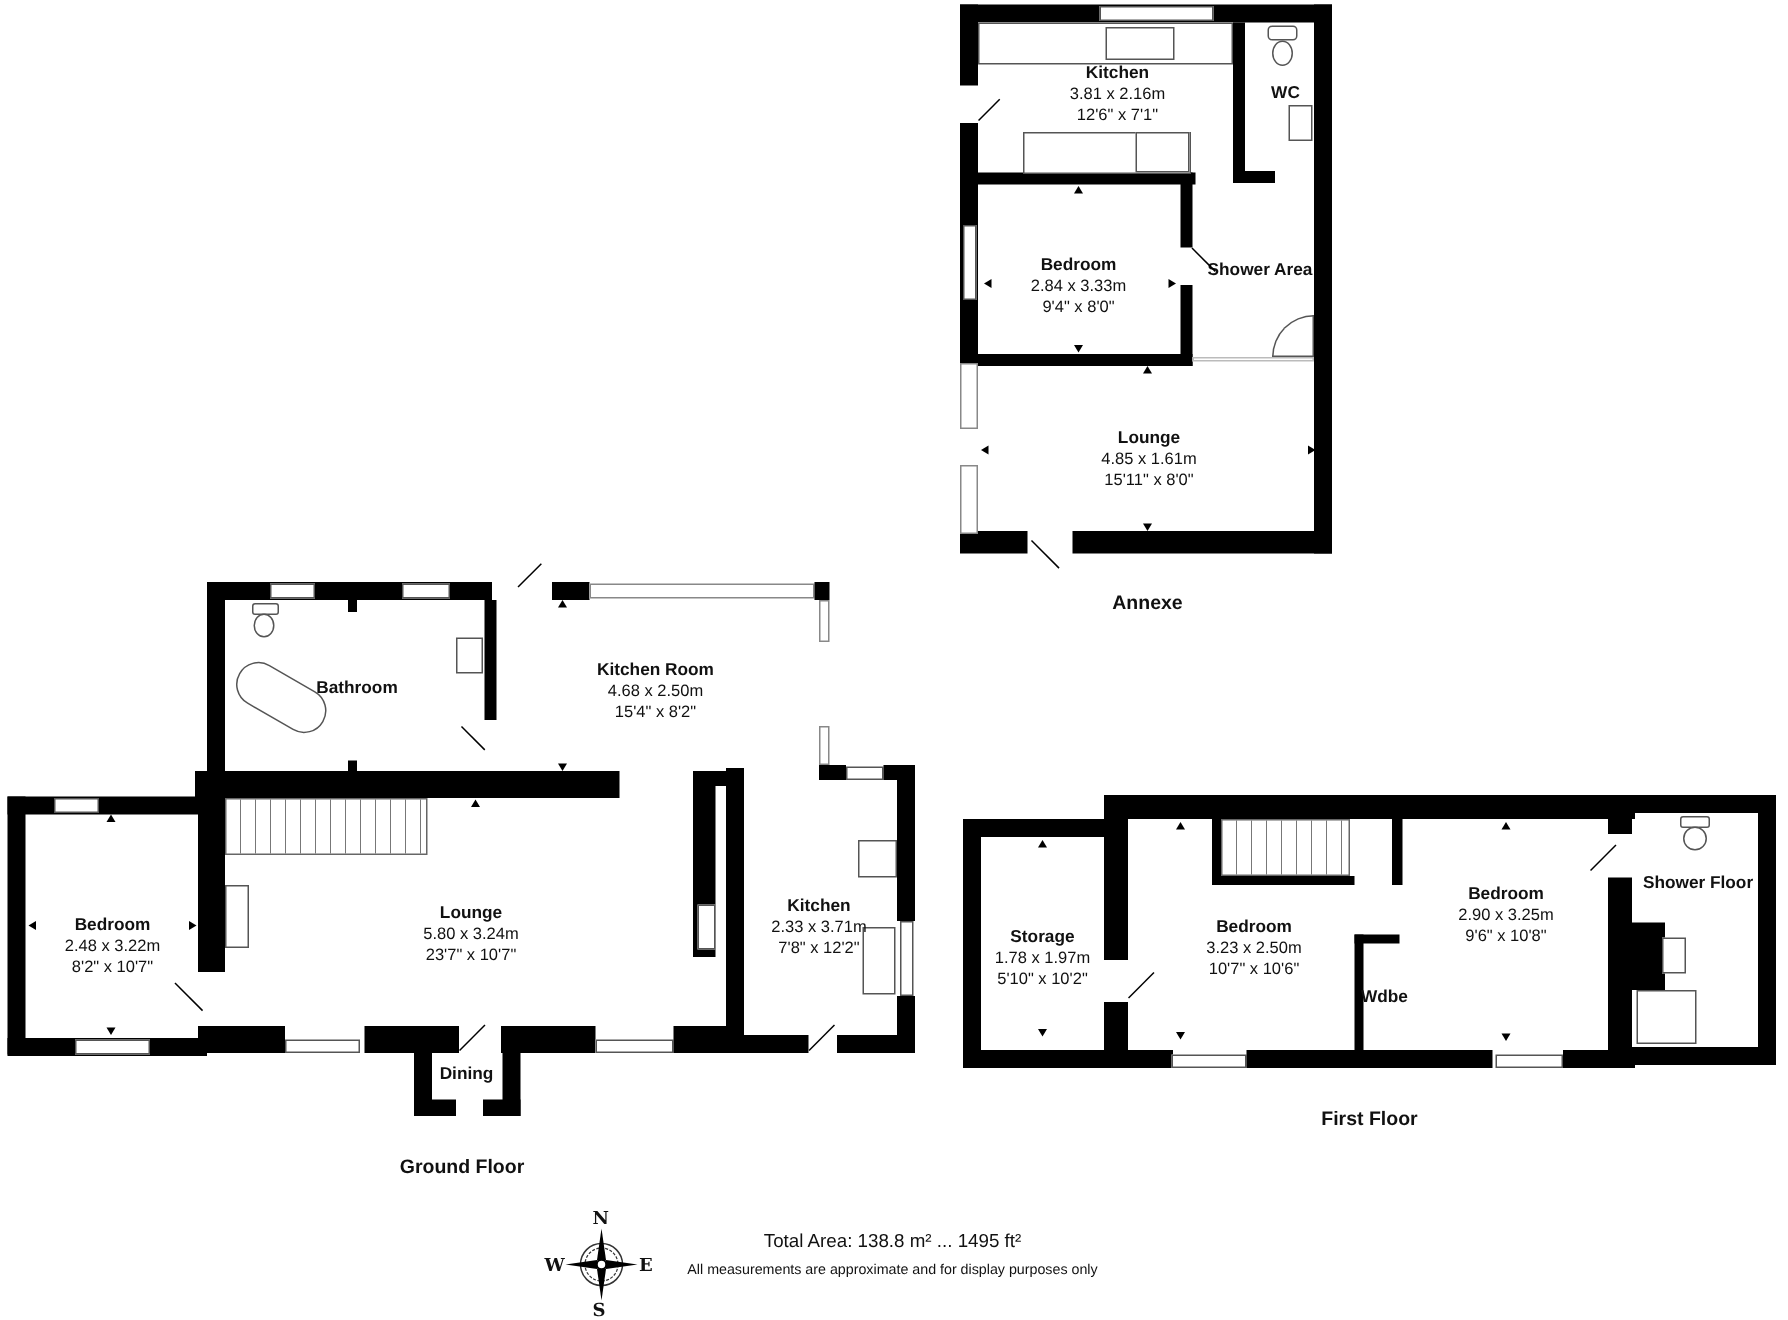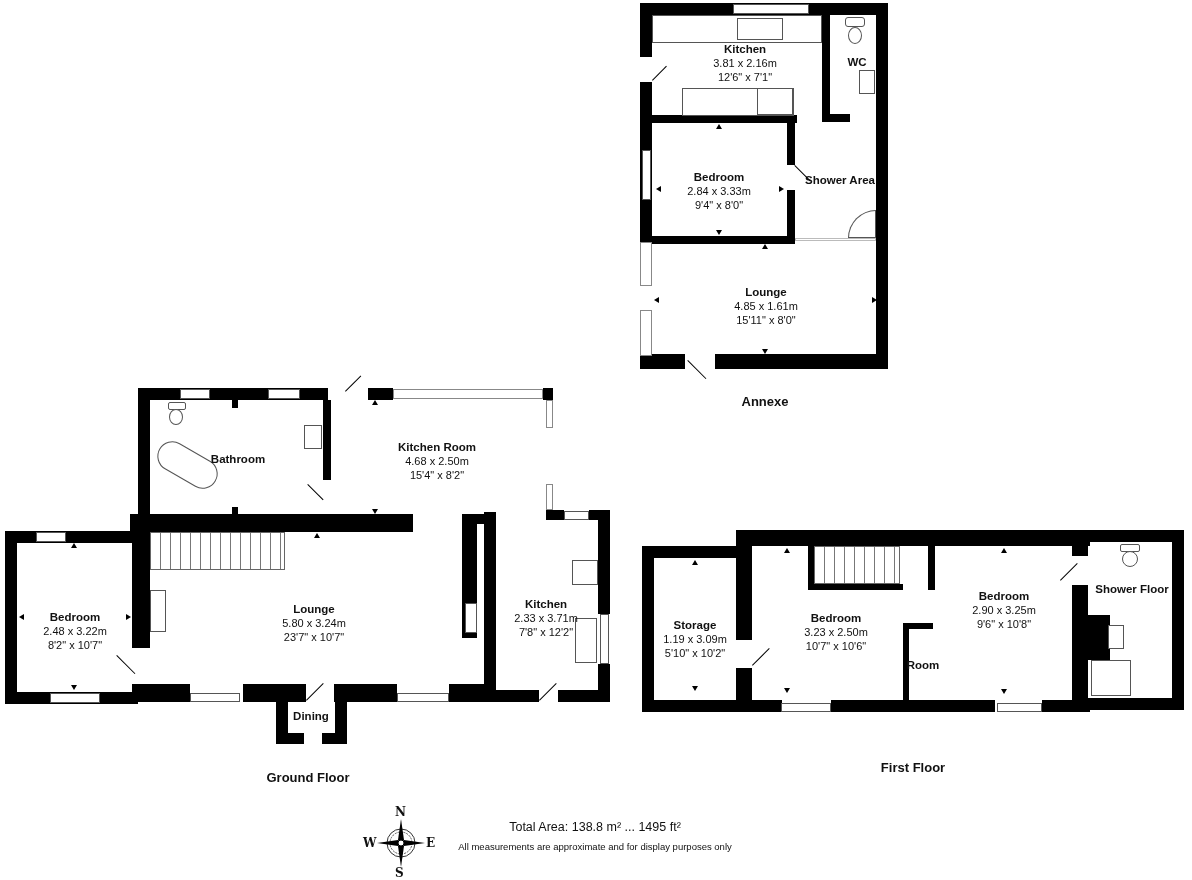--- a/index.html
+++ b/index.html
@@ -201,40 +201,40 @@
   <div class="w" style="left:1072px;top:530px;width:16px;height:26px;"></div>
   <div class="w" style="left:1072px;top:585px;width:16px;height:125px;"></div>
   <div class="w" style="left:1088px;top:615px;width:22px;height:45px;"></div>
   <div class="fixture" style="left:1108px;top:625px;width:16px;height:24px;"></div>
   <div class="fixture" style="left:1091px;top:660px;width:40px;height:36px;"></div>
   <div class="fixture" style="left:1120px;top:544px;width:20px;height:8px;border-radius:2px;"></div>
   <div class="fixture" style="left:1122px;top:551px;width:16px;height:16px;border-radius:50%;"></div>
 
   <div class="room-label" style="left:695px;top:620px;margin-top:19px;">
     <span class="n">Storage</span>
-    <span class="d">1.19 x 3.09m</span>
+    <span class="d">1.78 x 1.97m</span>
     <span class="d">5'10" x 10'2"</span>
   </div>
   <div class="room-label" style="left:836px;top:632px;">
     <span class="n">Bedroom</span>
     <span class="d">3.23 x 2.50m</span>
     <span class="d">10'7" x 10'6"</span>
   </div>
   <div class="room-label" style="left:1004px;top:610px;">
     <span class="n">Bedroom</span>
     <span class="d">2.90 x 3.25m</span>
     <span class="d">9'6" x 10'8"</span>
   </div>
   <div class="room-label" style="left:923px;top:665px;">
-    <span class="n">Room</span>
+    <span class="n">Wdbe</span>
   </div>
   <div class="room-label" style="left:1132px;top:589px;">
     <span class="n">Shower Floor</span>
   </div>
-  <div class="floor-title" style="left:913px;top:760px;">First Floor</div>
+  <div class="floor-title" style="left:913px;top:738px;">First Floor</div>
 </div>
 
 <div>
   <div class="arrow ar-up" style="left:716px;top:124px;"></div>
   <div class="arrow ar-dn" style="left:716px;top:230px;"></div>
   <div class="arrow ar-l" style="left:656px;top:186px;"></div>
   <div class="arrow ar-r" style="left:779px;top:186px;"></div>
   <div class="arrow ar-up" style="left:762px;top:244px;"></div>
   <div class="arrow ar-dn" style="left:762px;top:349px;"></div>
   <div class="arrow ar-l" style="left:654px;top:297px;"></div>

